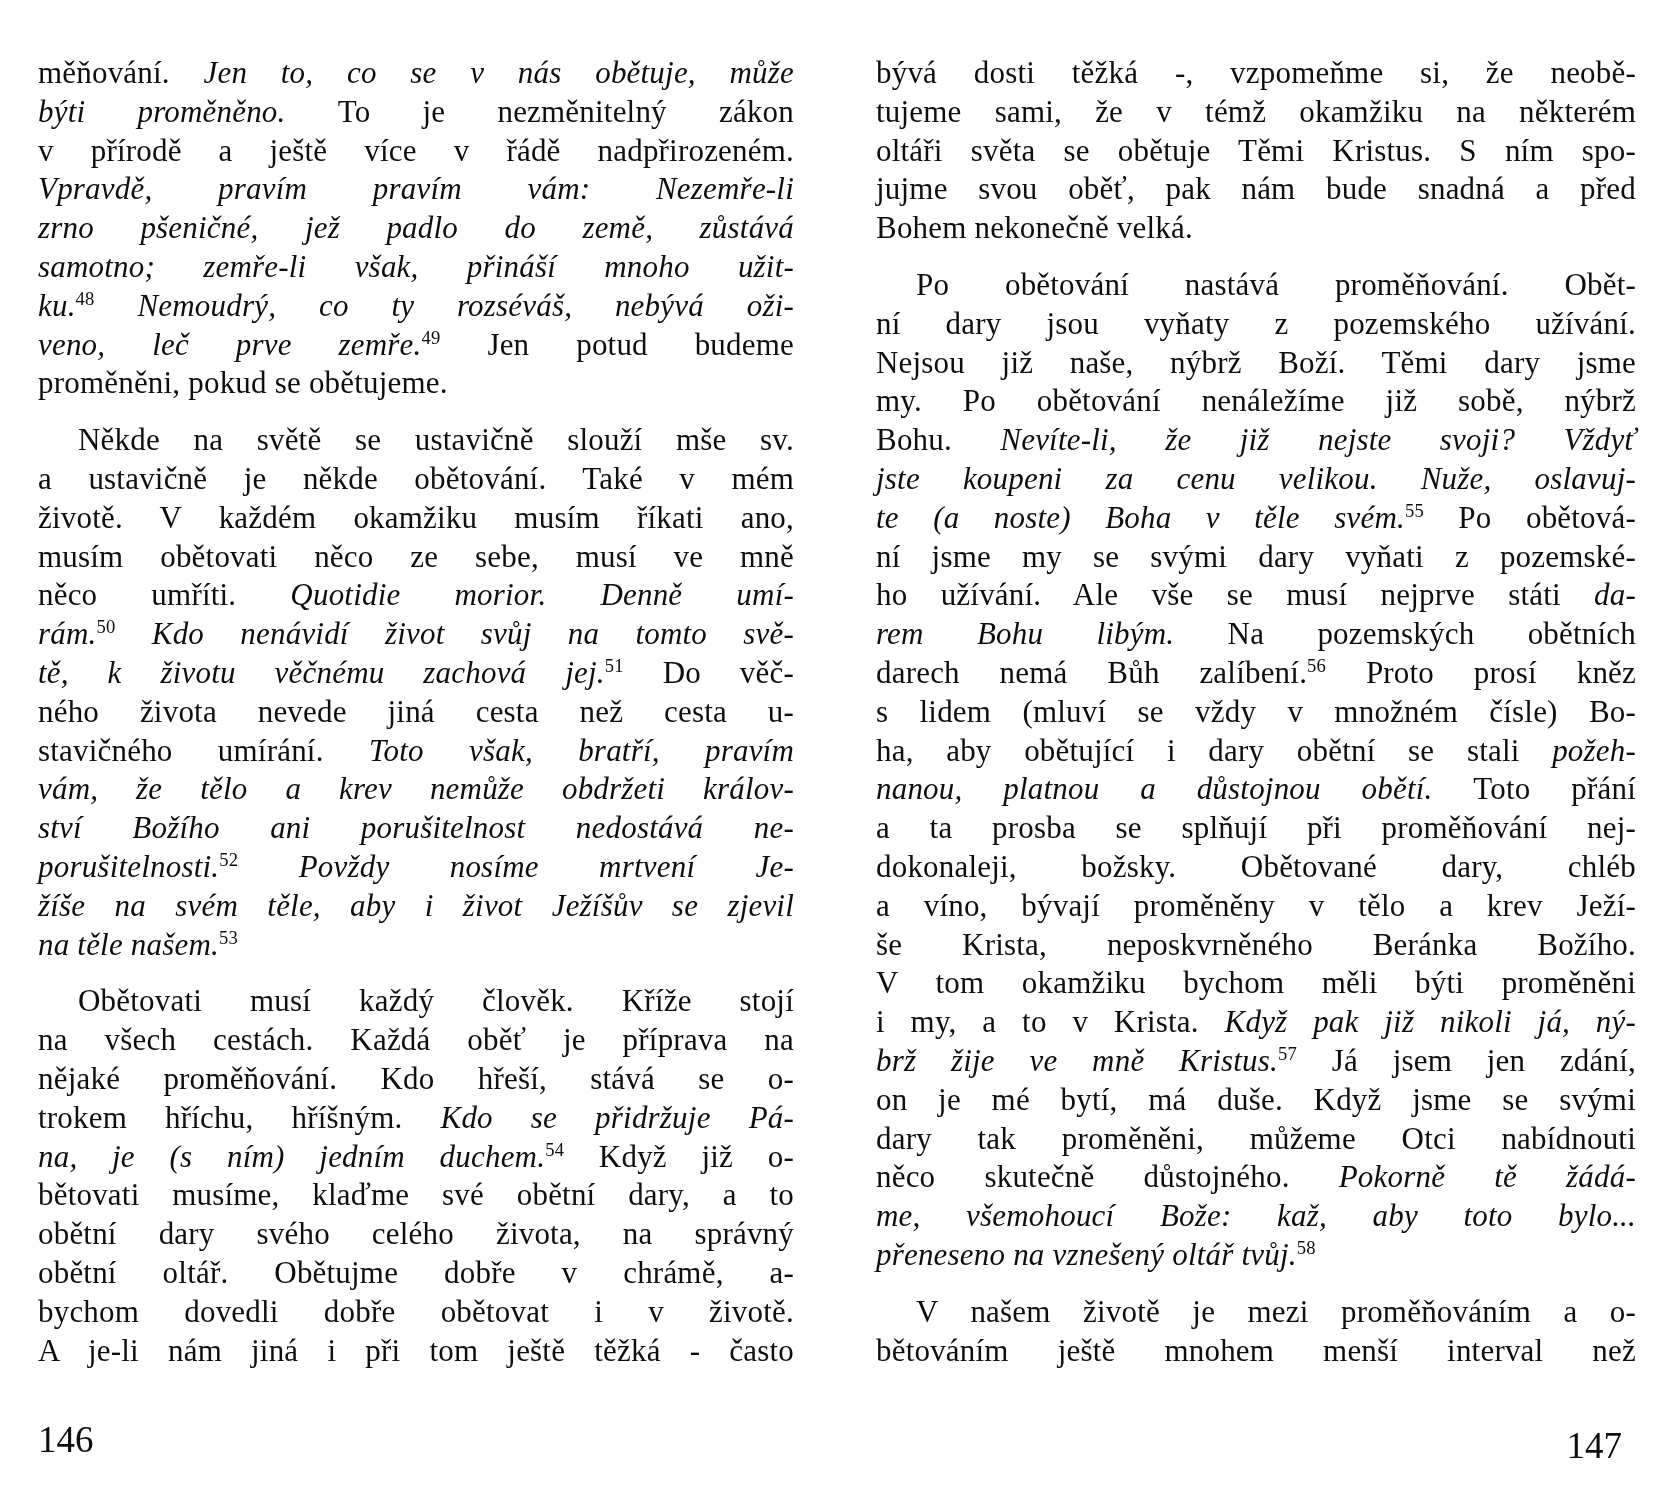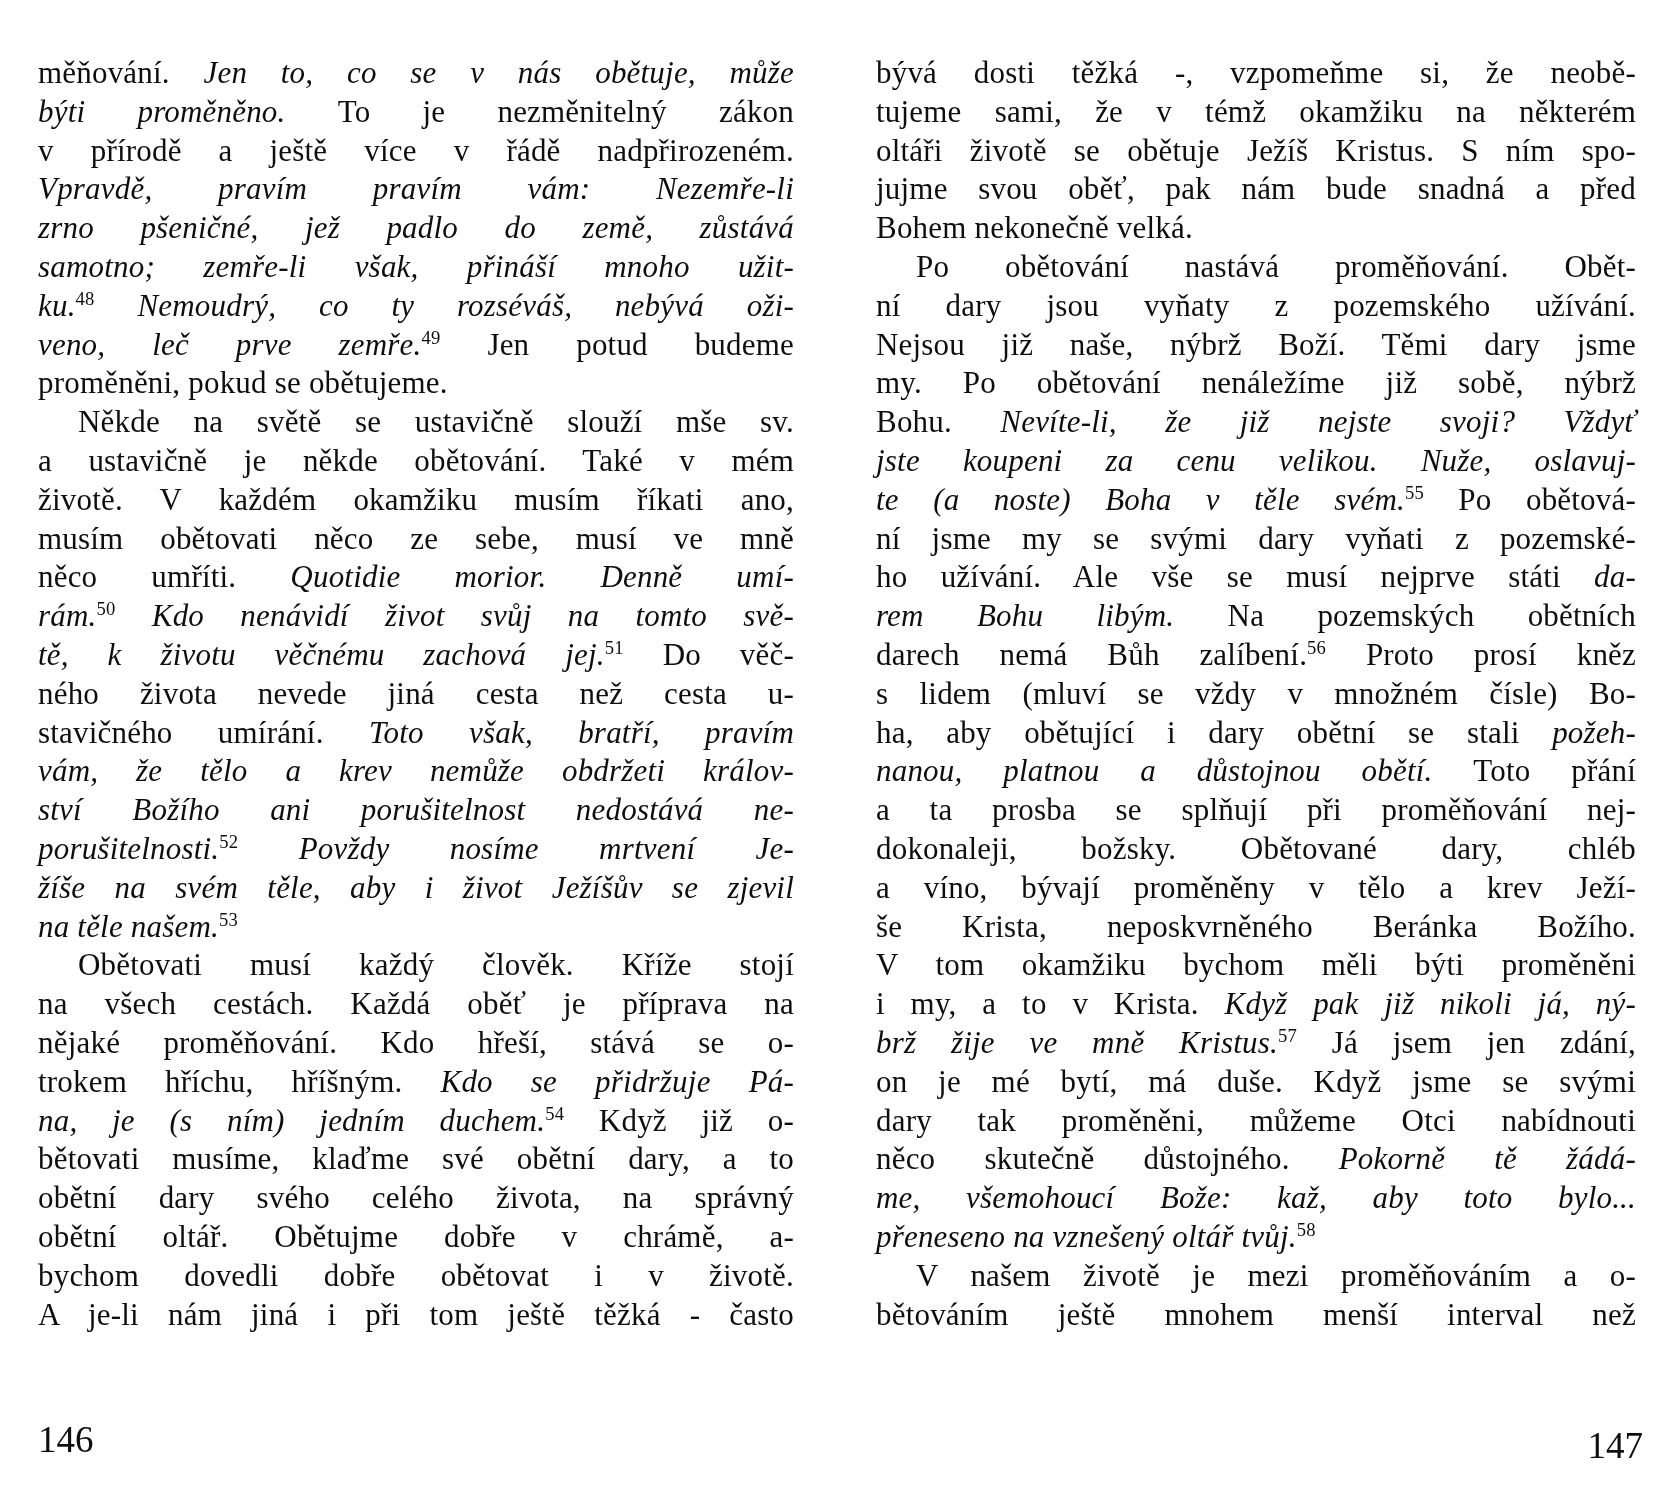--- a/index.html
+++ b/index.html
@@ -24,36 +24,36 @@
   .line {
     font-size: 31px;
     line-height: 38.8px;
     height: 38.8px;
     text-align: justify;
     text-align-last: justify;
     white-space: nowrap;
     letter-spacing: 0.2px;
   }
   .line.end { text-align-last: left; }
-  .line.ind { text-indent: 40px; }
+  .line.ind { text-indent: 40px; margin-top: 18px; }
   .seg-r { font-style: normal; }
   .seg-i { font-style: italic; }
   .sup {
     font-size: 60%;
     vertical-align: super;
     line-height: 0;
     font-style: normal;
   }
   .page-number {
     position: absolute;
     font-size: 37px;
     color: #0e0e0e;
   }
   #pageno-left  { left: 38px;  top: 1418px; text-align: center; }
-  #pageno-right { right: 29px; top: 1424px; }
+  #pageno-right { right: 50px; top: 1424px; }
 </style>
 </head>
 <body>
 
 <div>
   <div class="column" id="col-left">
       <div class="line"><span class="seg-r">měňování. </span><span class="seg-i">Jen to, co se v nás obětuje, může</span></div>
       <div class="line"><span class="seg-i">býti proměněno. </span><span class="seg-r">To je nezměnitelný zákon</span></div>
       <div class="line"><span class="seg-r">v přírodě a ještě více v řádě nadpřirozeném.</span></div>
       <div class="line"><span class="seg-i">Vpravdě, pravím pravím vám: Nezemře-li</span></div>
@@ -84,21 +84,21 @@
       <div class="line"><span class="seg-r">bětovati musíme, klaďme své obětní dary, a to</span></div>
       <div class="line"><span class="seg-r">obětní dary svého celého života, na správný</span></div>
       <div class="line"><span class="seg-r">obětní oltář. Obětujme dobře v chrámě, a-</span></div>
       <div class="line"><span class="seg-r">bychom dovedli dobře obětovat i v životě.</span></div>
       <div class="line"><span class="seg-r">A je-li nám jiná i při tom ještě těžká - často</span></div>
     </div>
 
   <div class="column" id="col-right">
       <div class="line"><span class="seg-r">bývá dosti těžká -, vzpomeňme si, že neobě-</span></div>
       <div class="line"><span class="seg-r">tujeme sami, že v témž okamžiku na některém</span></div>
-      <div class="line"><span class="seg-r">oltáři životě se obětuje Ježíš Kristus. S ním spo-</span></div>
+      <div class="line"><span class="seg-r">oltáři světa se obětuje Těmi Kristus. S ním spo-</span></div>
       <div class="line"><span class="seg-r">jujme svou oběť, pak nám bude snadná a před</span></div>
       <div class="line end"><span class="seg-r">Bohem nekonečně velká.</span></div>
       <div class="line ind"><span class="seg-r">Po obětování nastává proměňování. Obět-</span></div>
       <div class="line"><span class="seg-r">ní dary jsou vyňaty z pozemského užívání.</span></div>
       <div class="line"><span class="seg-r">Nejsou již naše, nýbrž Boží. Těmi dary jsme</span></div>
       <div class="line"><span class="seg-r">my. Po obětování nenáležíme již sobě, nýbrž</span></div>
       <div class="line"><span class="seg-r">Bohu. </span><span class="seg-i">Nevíte-li, že již nejste svoji? Vždyť</span></div>
       <div class="line"><span class="seg-i">jste koupeni za cenu velikou. Nuže, oslavuj-</span></div>
       <div class="line"><span class="seg-i">te (a noste) Boha v těle svém.</span><span class="sup">55</span><span class="seg-r"> Po obětová-</span></div>
       <div class="line"><span class="seg-r">ní jsme my se svými dary vyňati z pozemské-</span></div>

